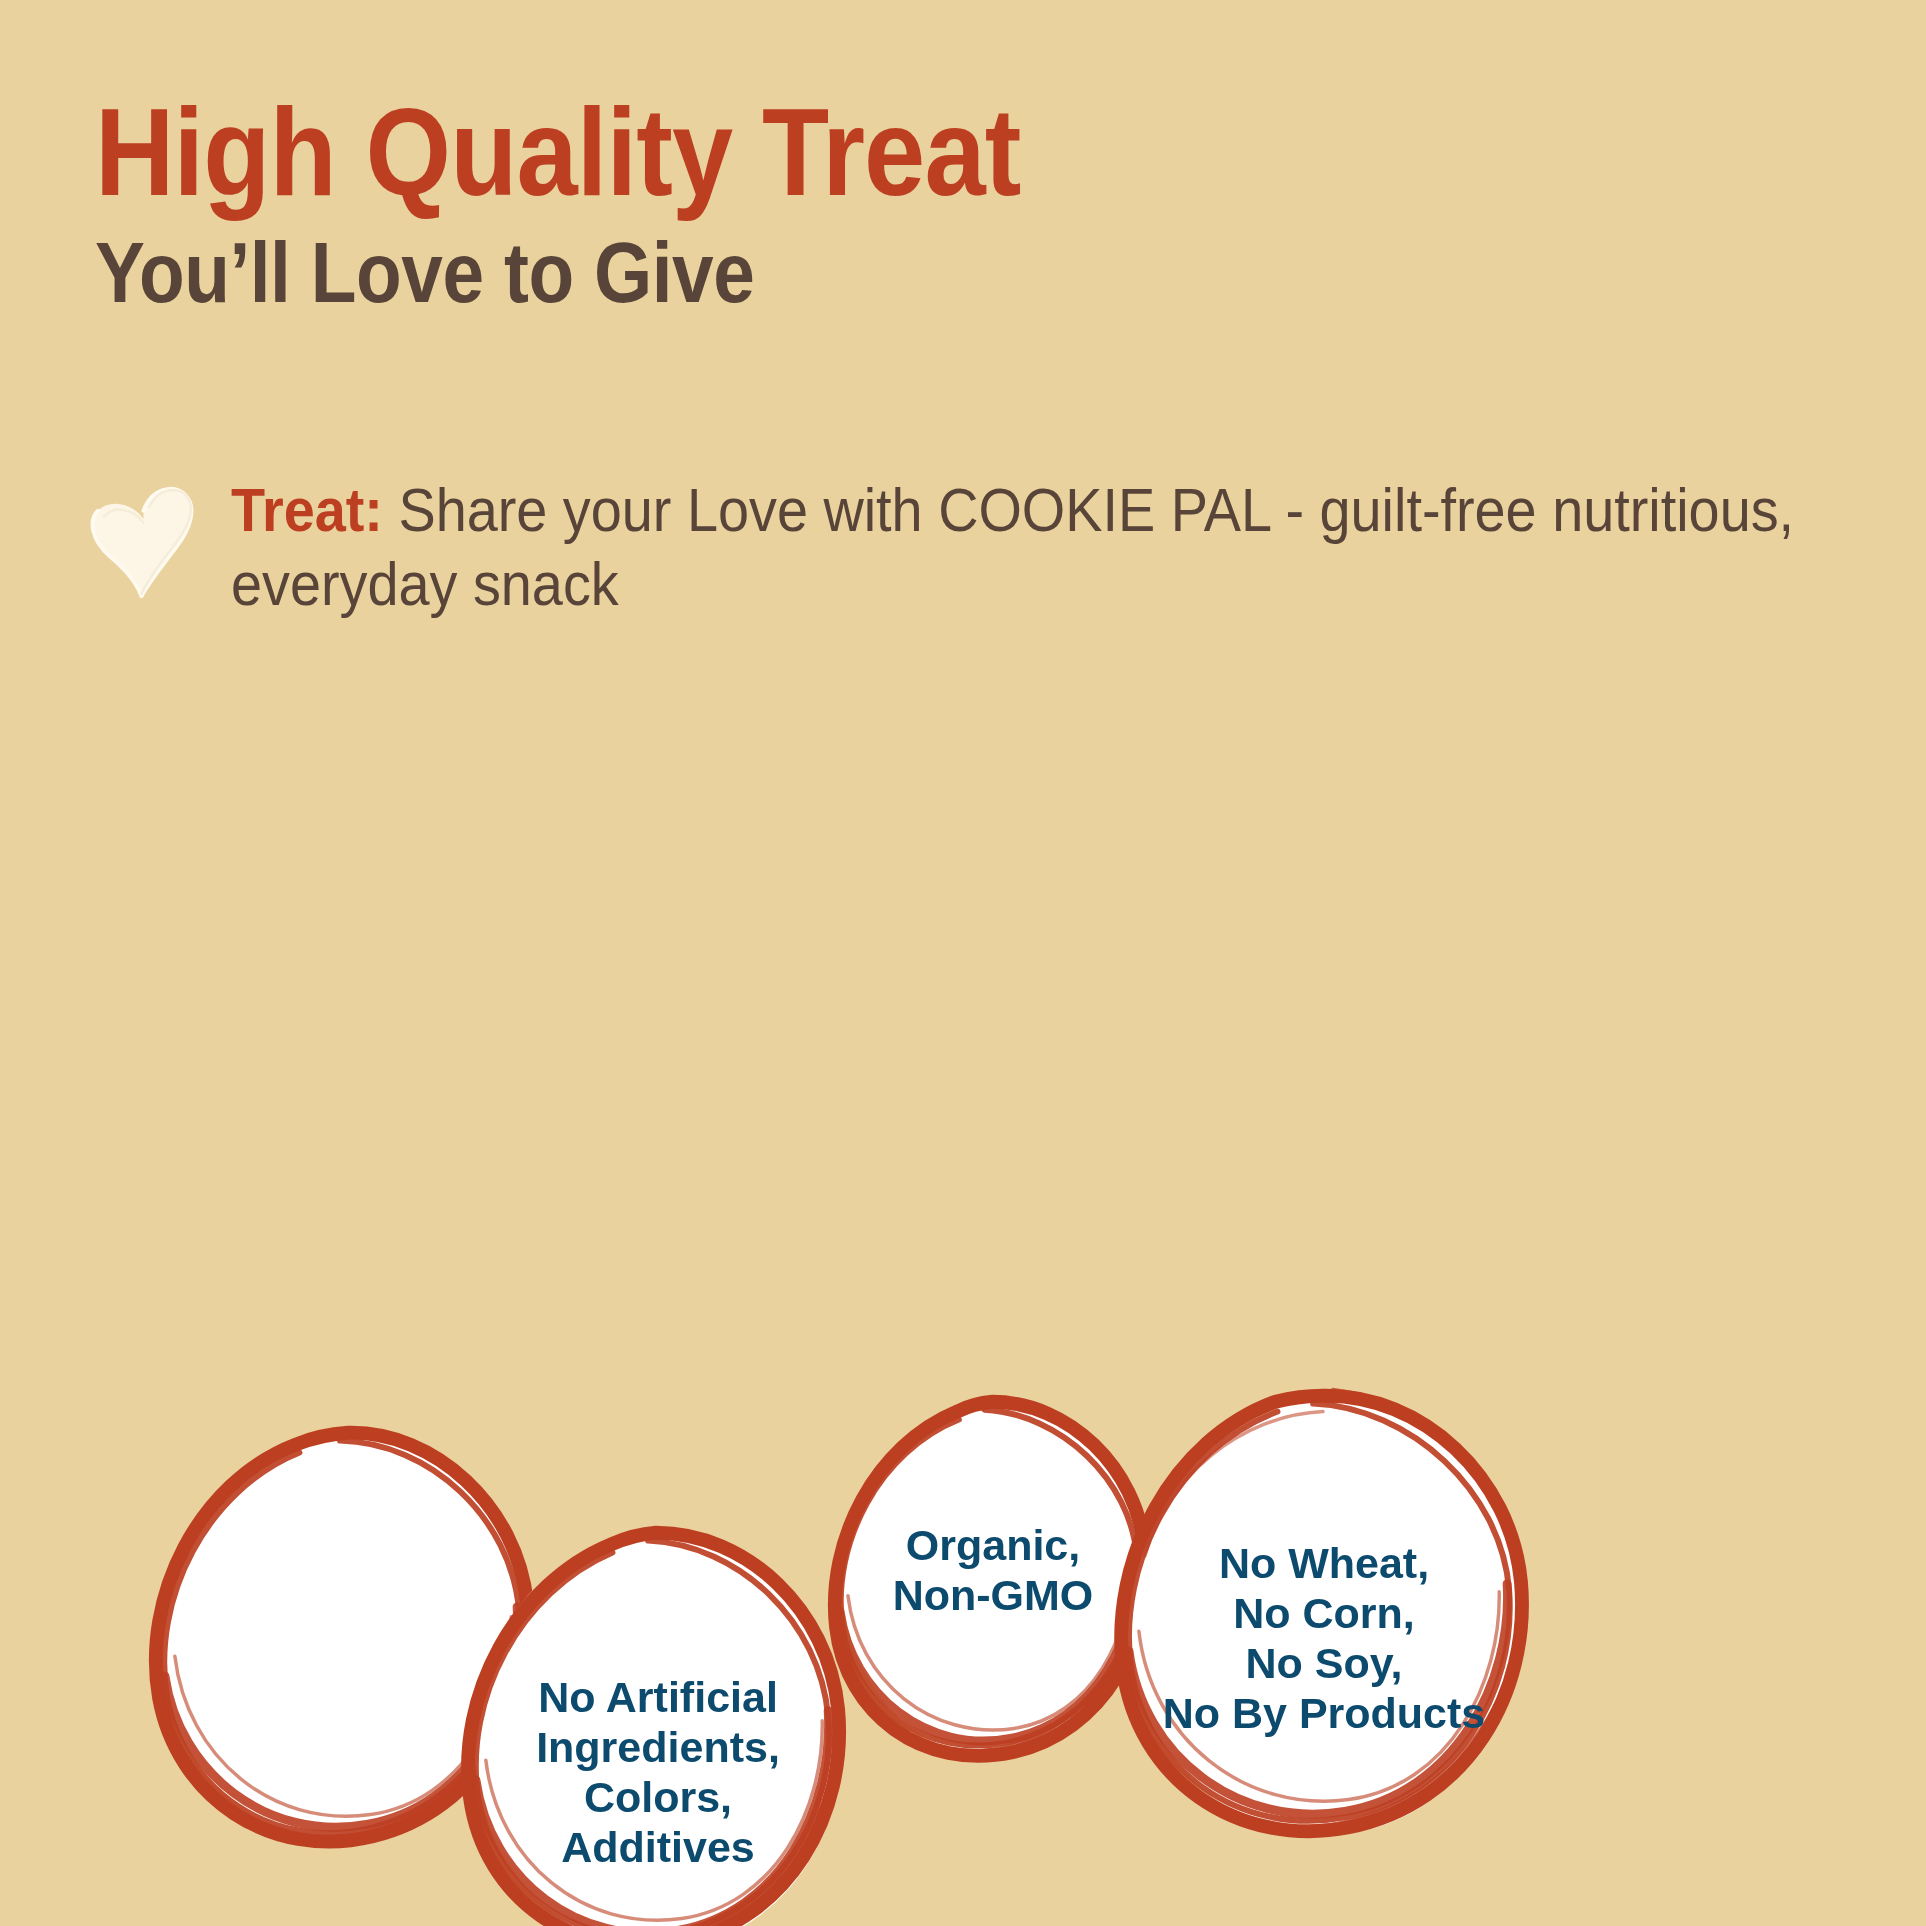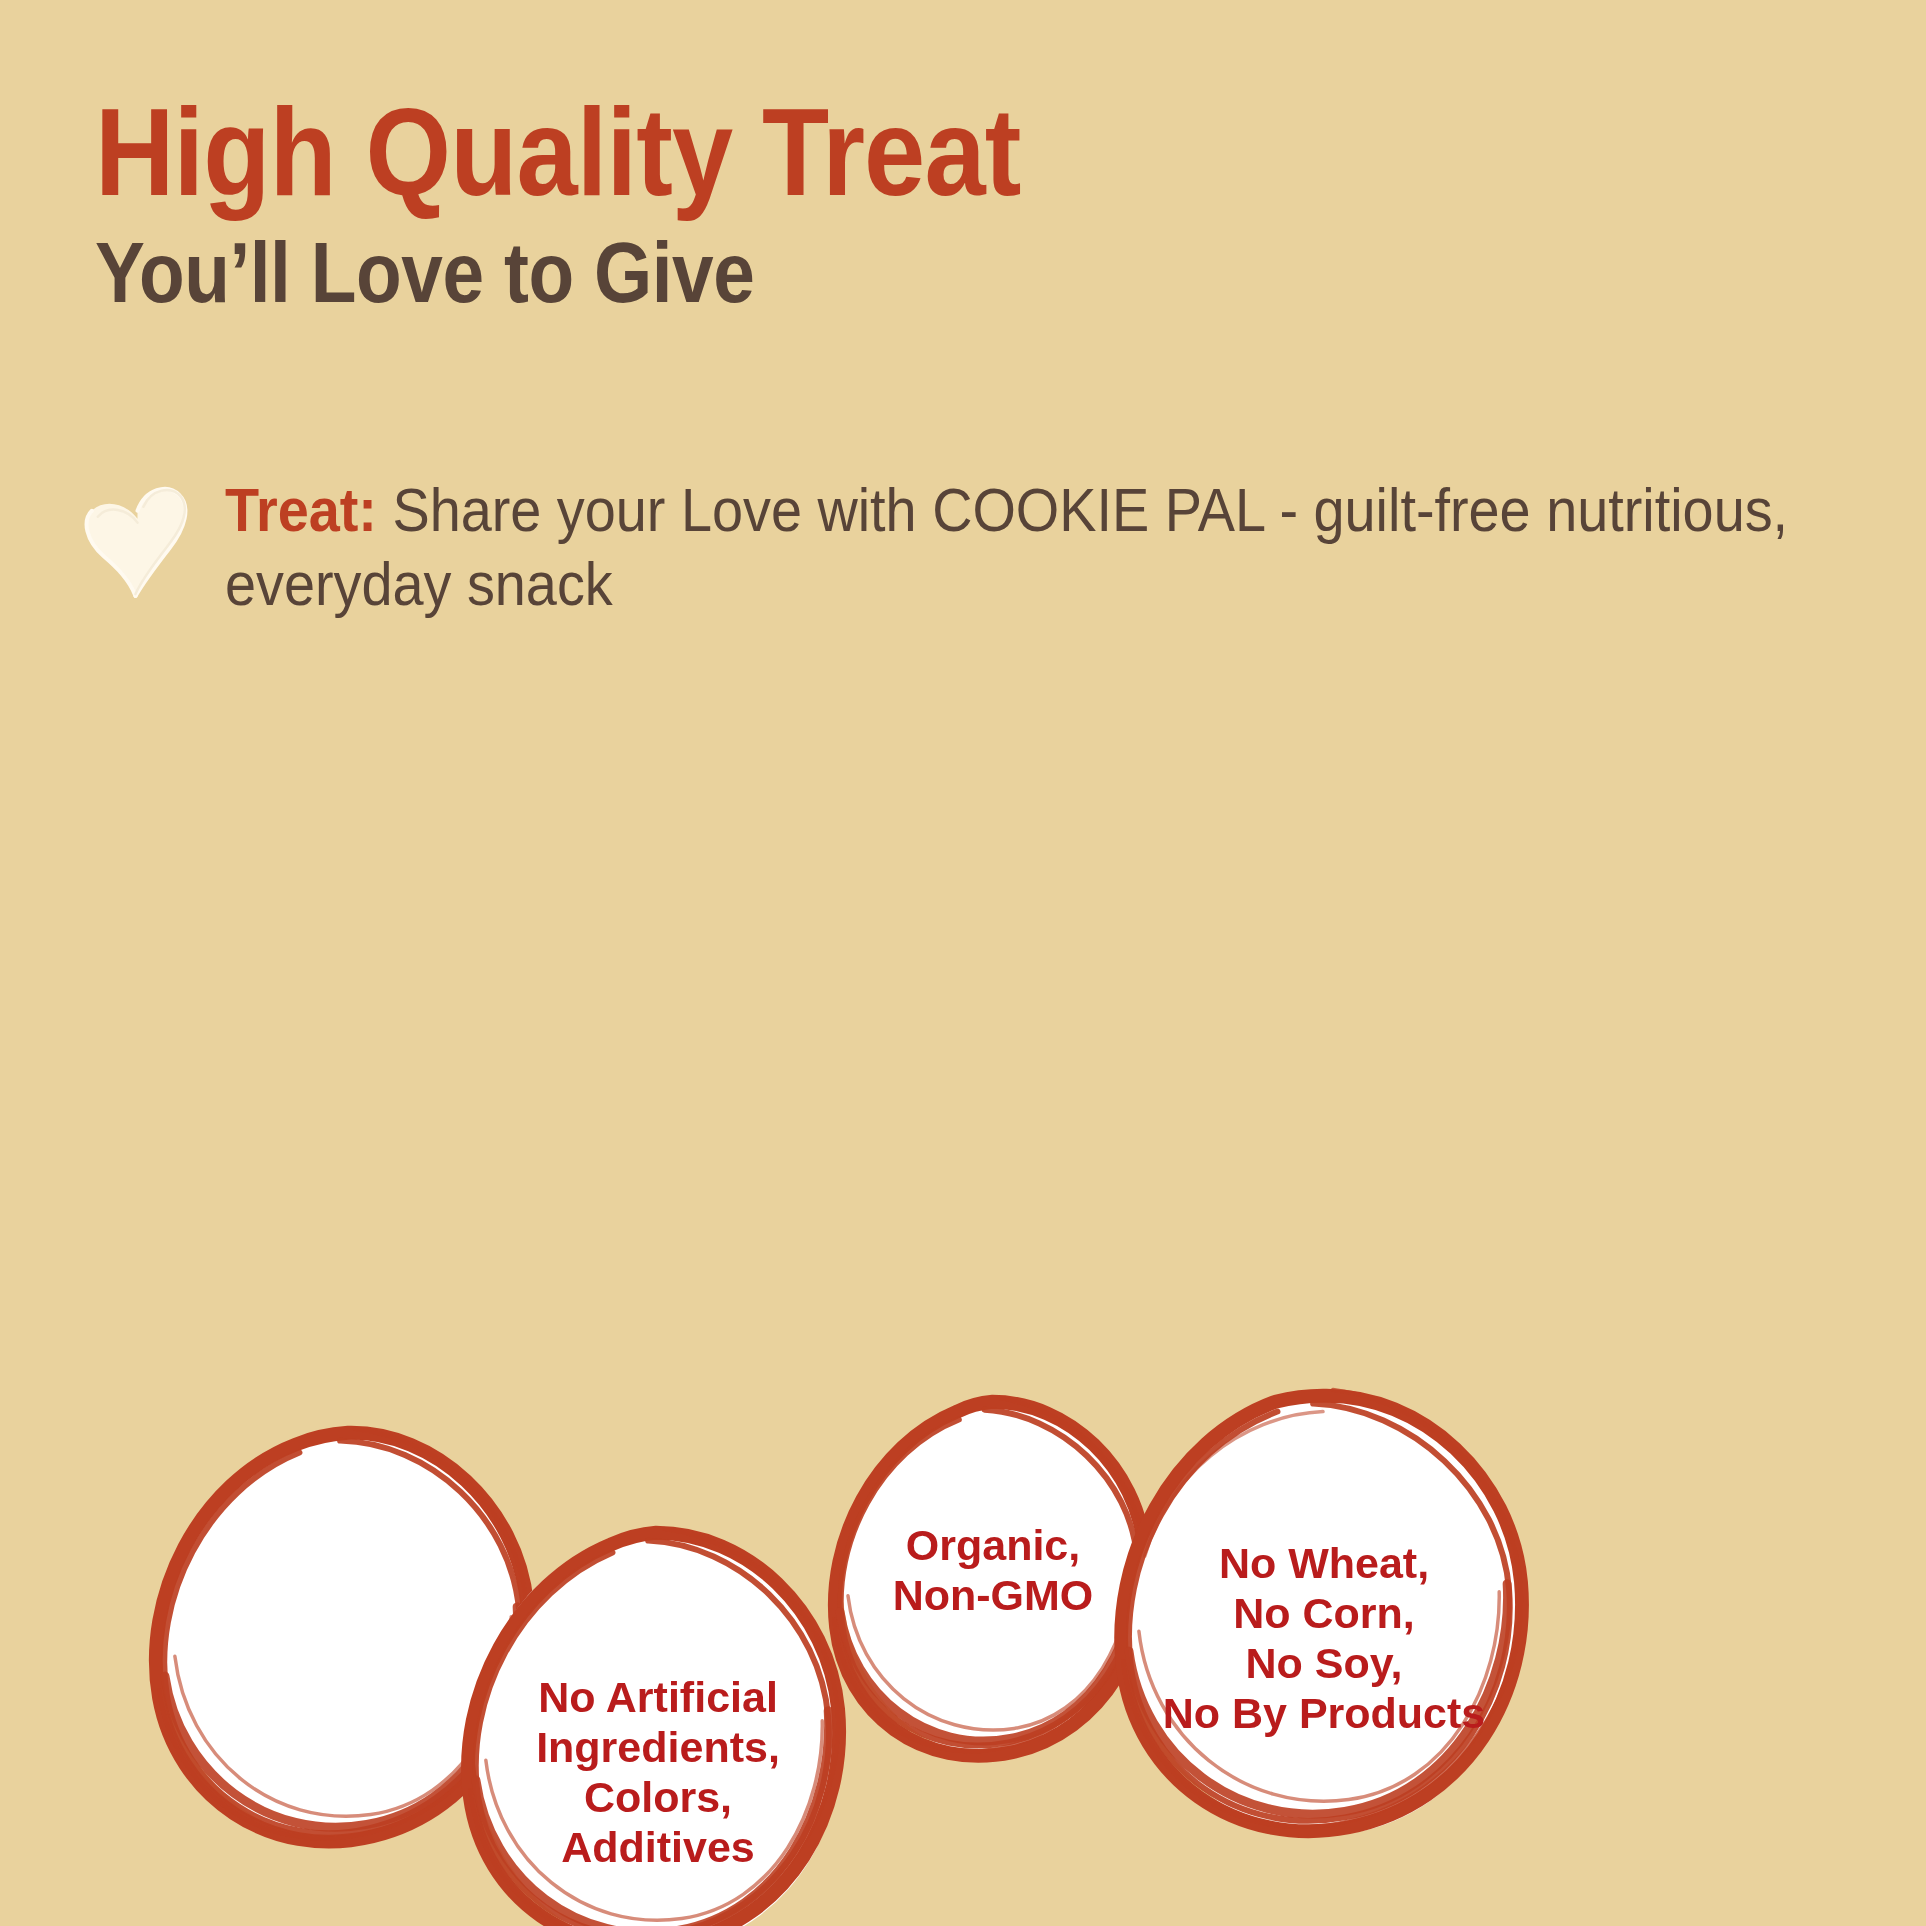--- a/index.html
+++ b/index.html
@@ -51,21 +51,21 @@
     color: #584438;
     transform: scaleX(0.88);
     transform-origin: left center;
     white-space: nowrap;
     margin: 8px 0 0 0;
   }
 
   
   .features {
     position: absolute;
-    left: 78px;
+    left: 84px;
     top: 473px;
     width: 1772px;
   }
   .feature-row {
     position: relative;
     min-height: 145px;
     margin-bottom: 85px;
     padding-left: 147px;
     box-sizing: border-box;
   }
@@ -114,21 +114,21 @@
     height: 100%;
     overflow: visible;
   }
   .badge-label {
     position: absolute;
     left: 0;
     right: 0;
     text-align: center;
     font-family: "Liberation Sans Narrow", "Liberation Sans", sans-serif;
     font-weight: bold;
-    color: #b91c1c;
+    color: #0c4a6e;
     line-height: 1.16;
     letter-spacing: 0px;
     white-space: pre-line;
     z-index: 5;
   }
 
   
   #badge-0 { left: 137px;  top: 51px;  width: 416px; height: 455px; }
   #badge-0 .badge-label { top: 168px; font-size: 43px; }
 

